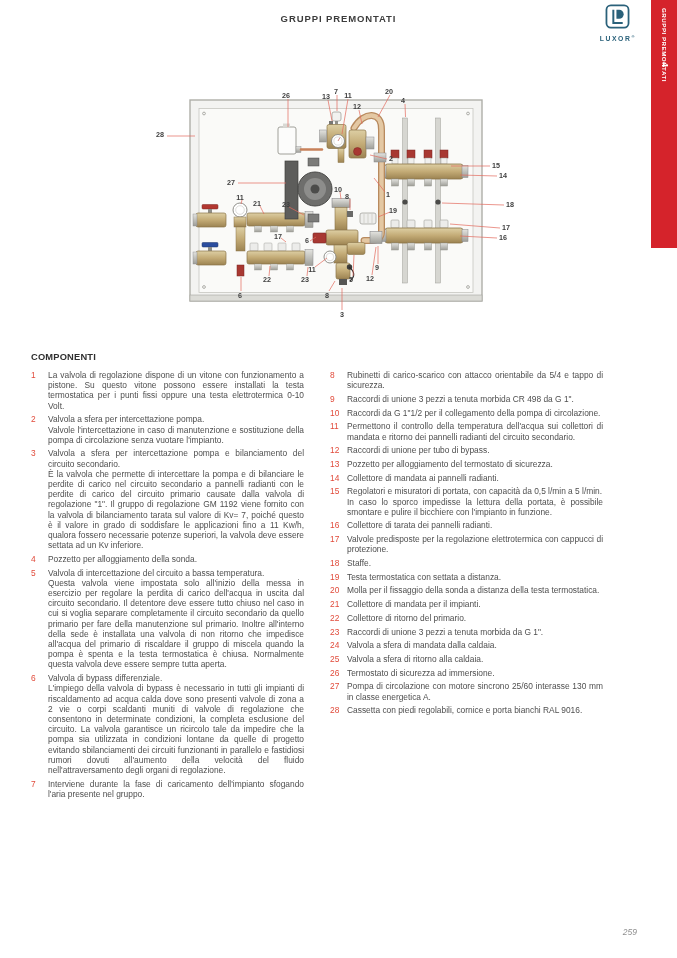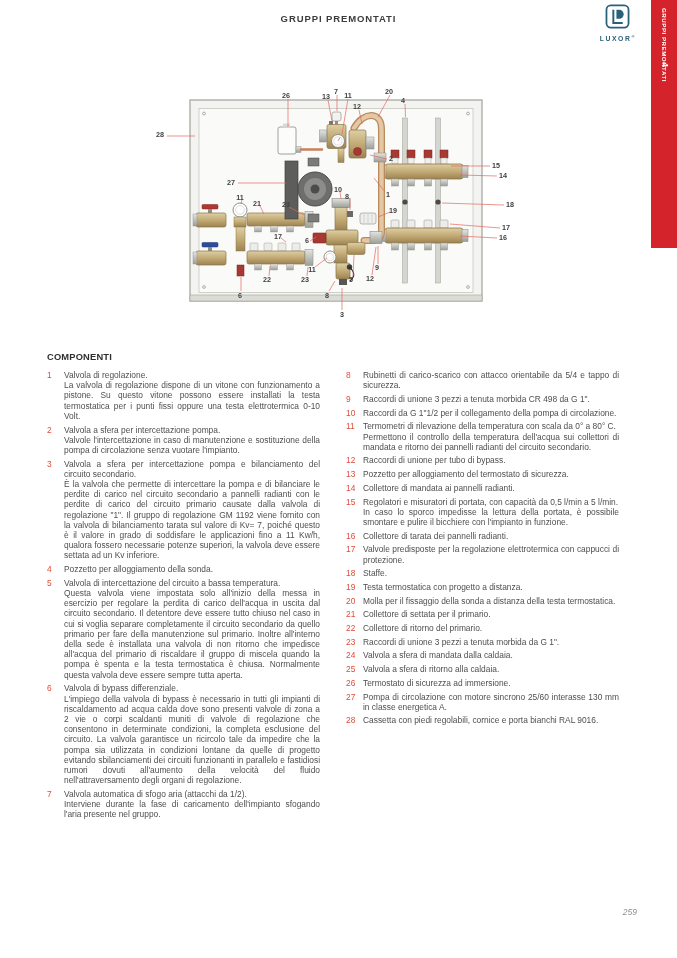--- a/index.html
+++ b/index.html
@@ -18,30 +18,30 @@
   .sidebar-label{position:absolute;top:8px;left:10px;writing-mode:vertical-rl;
     color:#fff;font-size:6.2px;font-weight:bold;letter-spacing:.5px;white-space:nowrap;}
   .sidebar-num{position:absolute;top:62px;left:9px;writing-mode:vertical-rl;
     color:#fff;font-size:9px;font-weight:bold;}
   
   .diagram{position:absolute;left:150px;top:85px;width:370px;height:245px;}
   .callout{font-family:"Liberation Sans",sans-serif;font-size:7.2px;font-weight:600;
     fill:#3f3f3f;text-anchor:middle;}
   .leader{stroke:#e2695c;stroke-width:.7;fill:none;}
   
-  .components{position:absolute;left:47px;top:352px;width:573px;color:#4f4f4f;}
+  .components{position:absolute;left:31px;top:352px;width:573px;color:#4f4f4f;}
   .comp-heading{font-size:9.3px;font-weight:bold;color:#2f2f2f;letter-spacing:.2px;margin:0 0 8px 0;}
   .comp-cols{display:flex;gap:26px;}
   .col{width:273px;}
   .comp-item{display:flex;margin-bottom:3.5px;}
   .comp-num{flex:0 0 17px;width:17px;color:#e14b3b;font-size:8.4px;line-height:10.2px;}
   .comp-body{flex:1;font-size:8.4px;line-height:10.2px;}
   .comp-title,.comp-desc{text-align:justify;}
   
-  .page-number{position:absolute;right:40px;top:907px;font-size:8.5px;color:#8f8f8f;font-style:italic;}
+  .page-number{position:absolute;right:40px;top:927px;font-size:8.5px;color:#8f8f8f;font-style:italic;}
 </style>
 </head>
 <body>
 
 <div class="page">
 
   <div class="header-title">GRUPPI PREMONTATI</div>
 
   <div class="logo">
     <span class="logo-box">
@@ -279,21 +279,20 @@
       </g>
   </svg>
 
   <div class="components">
     <div class="comp-heading">COMPONENTI</div>
     <div class="comp-cols">
       <div class="col">
           <div class="comp-item">
             <div class="comp-num">1</div>
             <div class="comp-body">
-              <div class="comp-title">Valvola di regolazione.</div>
               <div class="comp-desc">La valvola di regolazione dispone di un vitone con funzionamento a pistone. Su questo vitone possono essere installati la testa termostatica per i punti fissi oppure una testa elettrotermica 0-10 Volt.</div>
             </div>
           </div>
           <div class="comp-item">
             <div class="comp-num">2</div>
             <div class="comp-body">
               <div class="comp-title">Valvola a sfera per intercettazione pompa.</div>
               <div class="comp-desc">Valvole l'intercettazione in caso di manutenzione e sostituzione della pompa di circolazione senza vuotare l'impianto.</div>
             </div>
           </div>
@@ -320,21 +319,20 @@
           <div class="comp-item">
             <div class="comp-num">6</div>
             <div class="comp-body">
               <div class="comp-title">Valvola di bypass differenziale.</div>
               <div class="comp-desc">L'impiego della valvola di bypass è necessario in tutti gli impianti di riscaldamento ad acqua calda dove sono presenti valvole di zona a 2 vie o corpi scaldanti muniti di valvole di regolazione che consentono in determinate condizioni, la completa esclusione del circuito. La valvola garantisce un ricircolo tale da impedire che la pompa sia utilizzata in condizioni lontane da quelle di progetto evitando sbilanciamenti dei circuiti funzionanti in parallelo e fastidiosi rumori dovuti all'aumento della velocità del fluido nell'attraversamento degli organi di regolazione.</div>
             </div>
           </div>
           <div class="comp-item">
             <div class="comp-num">7</div>
             <div class="comp-body">
-              <div class="comp-title">Valvola automatica di sfogo aria (attacchi da 1/2).</div>
               <div class="comp-desc">Interviene durante la fase di caricamento dell'impianto sfogando l'aria presente nel gruppo.</div>
             </div>
           </div>
         </div>
       <div class="col">
           <div class="comp-item">
             <div class="comp-num">8</div>
             <div class="comp-body">
               <div class="comp-title">Rubinetti di carico-scarico con attacco orientabile da 5/4 e tappo di sicurezza.</div>
             </div>
@@ -347,21 +345,20 @@
           </div>
           <div class="comp-item">
             <div class="comp-num">10</div>
             <div class="comp-body">
               <div class="comp-title">Raccordi da G 1"1/2 per il collegamento della pompa di circolazione.</div>
             </div>
           </div>
           <div class="comp-item">
             <div class="comp-num">11</div>
             <div class="comp-body">
-              <div class="comp-title">Termometri di rilevazione della temperatura con scala da 0° a 80° C.</div>
               <div class="comp-desc">Permettono il controllo della temperatura dell'acqua sui collettori di mandata e ritorno dei pannelli radianti del circuito secondario.</div>
             </div>
           </div>
           <div class="comp-item">
             <div class="comp-num">12</div>
             <div class="comp-body">
               <div class="comp-title">Raccordi di unione per tubo di bypass.</div>
             </div>
           </div>
           <div class="comp-item">
@@ -397,33 +394,33 @@
           </div>
           <div class="comp-item">
             <div class="comp-num">18</div>
             <div class="comp-body">
               <div class="comp-title">Staffe.</div>
             </div>
           </div>
           <div class="comp-item">
             <div class="comp-num">19</div>
             <div class="comp-body">
-              <div class="comp-title">Testa termostatica con progetto a distanza.</div>
+              <div class="comp-title">Testa termostatica con settata a distanza.</div>
             </div>
           </div>
           <div class="comp-item">
             <div class="comp-num">20</div>
             <div class="comp-body">
               <div class="comp-title">Molla per il fissaggio della sonda a distanza della testa termostatica.</div>
             </div>
           </div>
           <div class="comp-item">
             <div class="comp-num">21</div>
             <div class="comp-body">
-              <div class="comp-title">Collettore di settata per il primario.</div>
+              <div class="comp-title">Collettore di mandata per il impianti.</div>
             </div>
           </div>
           <div class="comp-item">
             <div class="comp-num">22</div>
             <div class="comp-body">
               <div class="comp-title">Collettore di ritorno del primario.</div>
             </div>
           </div>
           <div class="comp-item">
             <div class="comp-num">23</div>

